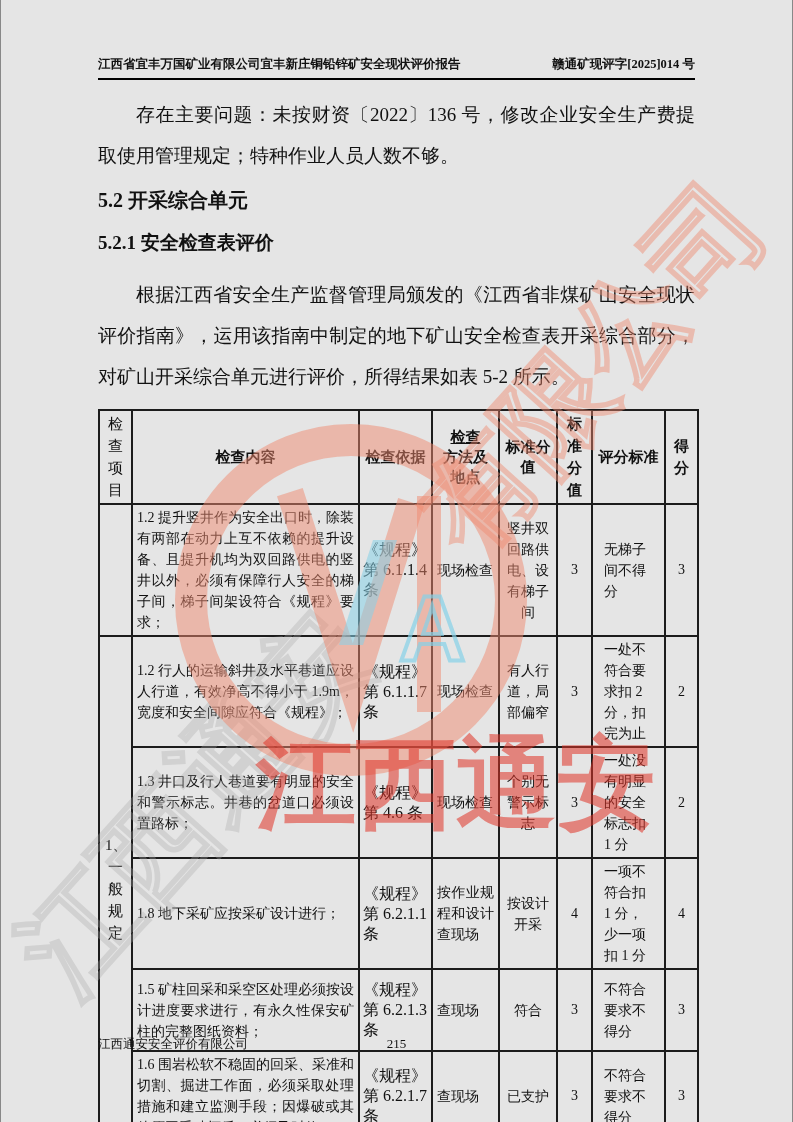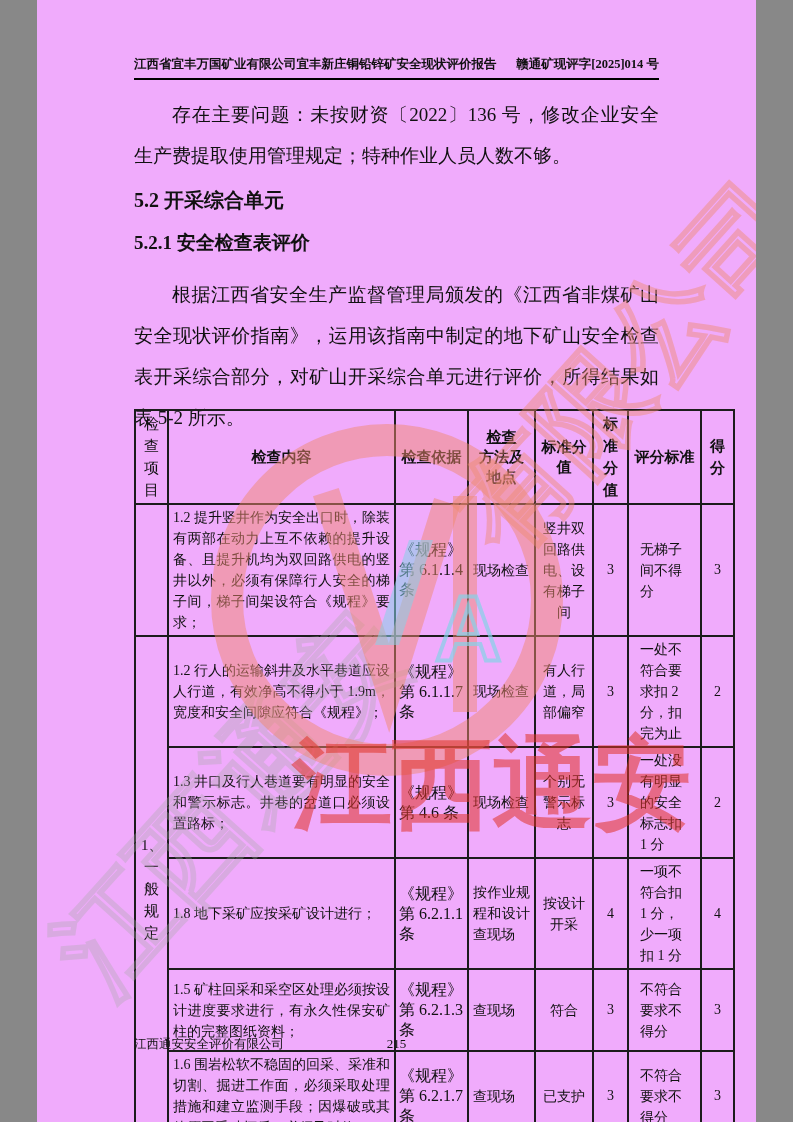--- a/index.html
+++ b/index.html
@@ -1,20 +1,20 @@
 <!DOCTYPE html>
 <html><head>
 <meta charset="utf-8">
 <style>
   html,body{margin:0;padding:0;background:#888;}
   .page{
     position:relative;
-    width:719px;height:1122px;
+    width:791px;height:1122px;
     margin:0 auto;
-    background:#f0abfc;
+    background:#e5e5e5;
     overflow:hidden;
     font-family:"Liberation Serif","DejaVu Serif",serif;
     color:#111;
   }
   .abs{position:absolute;left:97px;right:97px;}
   .header{
     top:56px;
     display:flex;justify-content:space-between;align-items:flex-end;
     font-size:12.5px;font-weight:bold;
     padding-bottom:5px;border-bottom:2px solid #000;

